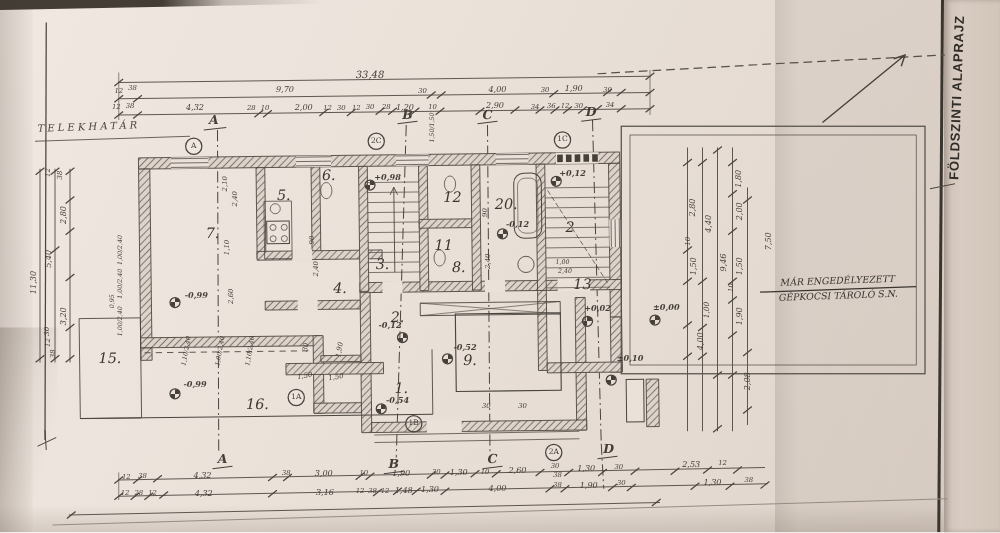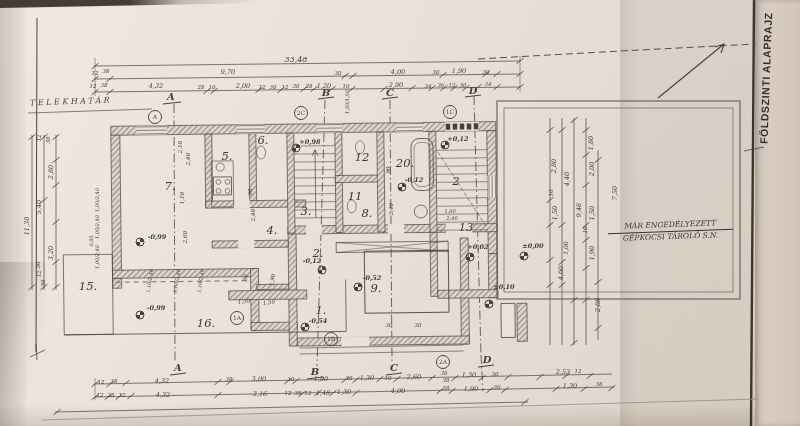--- a/index.html
+++ b/index.html
@@ -445,21 +445,21 @@
       <div class="lbl dim" style="left: 291px; top: 380px; font-size: 5.5px; transform: translate(-50%, -50%) rotate(0deg);">10</div>
       <div class="lbl dim" style="left: 321px; top: 379px; transform: translate(-50%, -50%) rotate(0deg);">1,90</div>
       <div class="lbl dim" style="left: 349px; top: 379px; font-size: 5.5px; transform: translate(-50%, -50%) rotate(0deg);">30</div>
       <div class="lbl dim" style="left: 367px; top: 378px; transform: translate(-50%, -50%) rotate(0deg);">1,30</div>
       <div class="lbl dim" style="left: 388px; top: 379px; font-size: 5.5px; transform: translate(-50%, -50%) rotate(0deg);">10</div>
       <div class="lbl dim" style="left: 414px; top: 377px; transform: translate(-50%, -50%) rotate(0deg);">2,60</div>
       <div class="lbl dim" style="left: 444px; top: 374px; font-size: 5.5px; transform: translate(-50%, -50%) rotate(0deg);">30</div>
       <div class="lbl dim" style="left: 446px; top: 381px; font-size: 5.5px; transform: translate(-50%, -50%) rotate(0deg);">38</div>
       <div class="lbl dim" style="left: 469px; top: 375px; transform: translate(-50%, -50%) rotate(0deg);">1,30</div>
       <div class="lbl dim" style="left: 495px; top: 375px; font-size: 5.5px; transform: translate(-50%, -50%) rotate(0deg);">30</div>
-      <div class="lbl dim" style="left: 553px; top: 372px; transform: translate(-50%, -50%) rotate(0deg); margin-left: 10px;">2,53</div>
+      <div class="lbl dim" style="left: 553px; top: 372px; transform: translate(-50%, -50%) rotate(0deg);">2,53</div>
       <div class="lbl dim" style="left: 578px; top: 372px; font-size: 5.5px; transform: translate(-50%, -50%) rotate(0deg);">12</div>
       <div class="lbl dim" style="left: 100px; top: 396px; font-size: 5.5px; transform: translate(-50%, -50%) rotate(0deg);">12</div>
       <div class="lbl dim" style="left: 111px; top: 396px; font-size: 5.5px; transform: translate(-50%, -50%) rotate(0deg);">28</div>
       <div class="lbl dim" style="left: 122px; top: 396px; font-size: 5.5px; transform: translate(-50%, -50%) rotate(0deg);">12</div>
       <div class="lbl dim" style="left: 163px; top: 395px; transform: translate(-50%, -50%) rotate(0deg);">4,32</div>
       <div class="lbl dim" style="left: 260px; top: 394px; transform: translate(-50%, -50%) rotate(0deg);">3,16</div>
       <div class="lbl dim" style="left: 288px; top: 394px; font-size: 5.5px; transform: translate(-50%, -50%) rotate(0deg);">12</div>
       <div class="lbl dim" style="left: 298px; top: 394px; font-size: 5.5px; transform: translate(-50%, -50%) rotate(0deg);">38</div>
       <div class="lbl dim" style="left: 308px; top: 394px; font-size: 5.5px; transform: translate(-50%, -50%) rotate(0deg);">12</div>
       <div class="lbl dim" style="left: 323px; top: 393px; transform: translate(-50%, -50%) rotate(0deg);">1,48</div>

